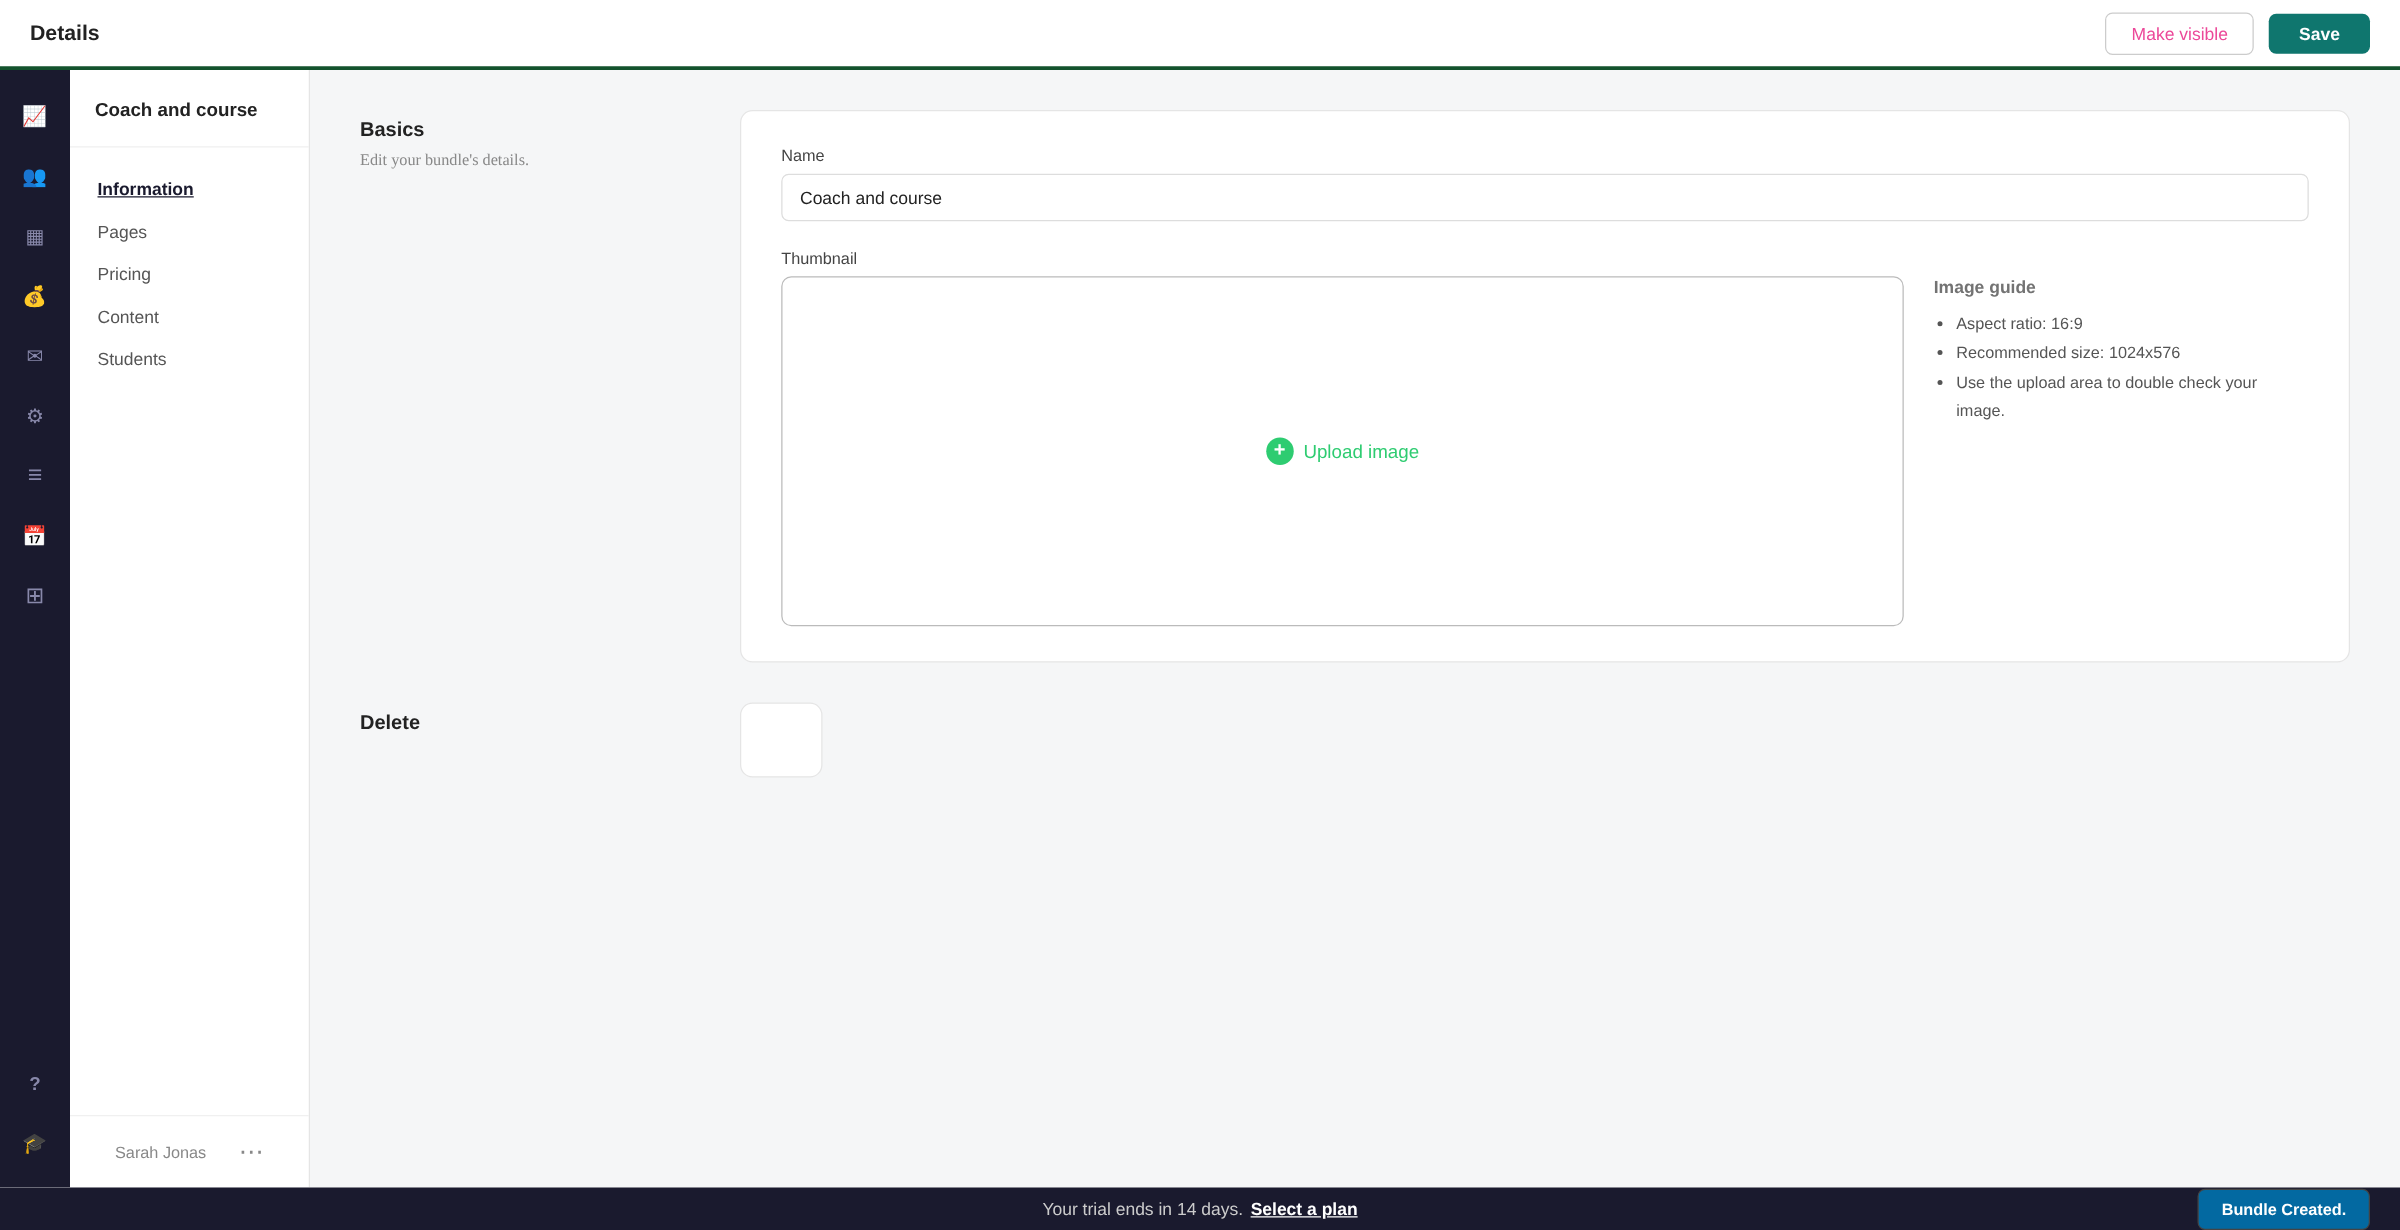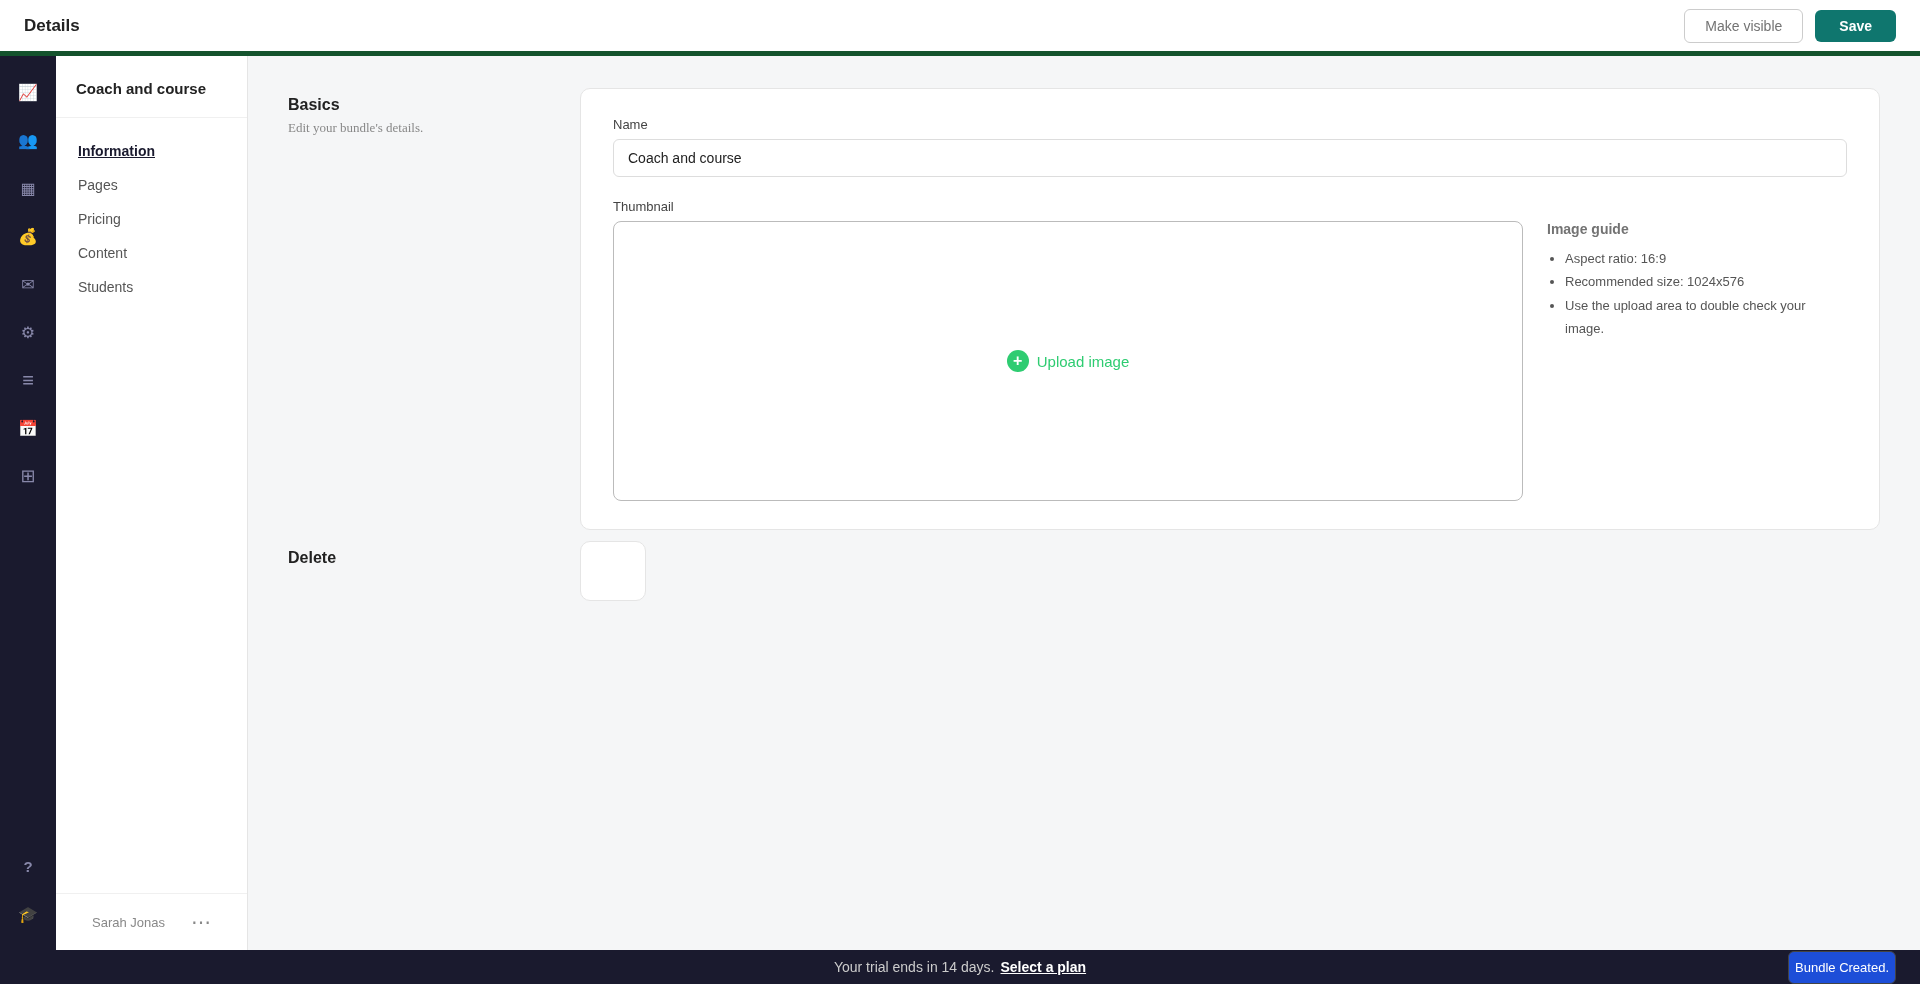--- a/index.html
+++ b/index.html
@@ -2,42 +2,42 @@
 <html><head>
   <meta charset="utf-8">
   <style>
     * { box-sizing: border-box; margin: 0; padding: 0; }
     body { font-family: -apple-system, BlinkMacSystemFont, 'Segoe UI', sans-serif; background: #f5f5f5; display: flex; flex-direction: column; height: 984px; overflow: hidden; }
 
     
     .topbar {
       height: 56px;
       background: #fff;
-      border-bottom: 5px solid #14532d;
+      border-bottom: 3px solid #14532d;
       display: flex;
       align-items: center;
       justify-content: space-between;
       padding: 0 24px;
       flex-shrink: 0;
       z-index: 10;
     }
     .topbar-title {
       font-size: 17px;
       font-weight: 600;
       color: #222;
     }
     .topbar-actions {
       display: flex;
       gap: 12px;
       align-items: center;
     }
     .btn-make-visible {
       border: 1px solid #ccc;
       background: #fff;
-      color: #737373;
+      color: #ec4899;
       padding: 8px 20px;
       border-radius: 6px;
       font-size: 14px;
       cursor: pointer;
       font-weight: 500;
     }
     .btn-save {
       background: #0f766e;
       color: #fff;
       border: none;
@@ -133,22 +133,22 @@
     
     .main-content {
       flex: 1;
       overflow-y: auto;
       padding: 32px 40px;
       background: #f5f6f7;
     }
 
     .section-row {
       display: flex;
-      gap: 32px;
-      margin-bottom: 11px;
+      gap: 44px;
+      margin-bottom: 32px;
     }
     .section-label {
       width: 260px;
       flex-shrink: 0;
       padding-top: 8px;
     }
     .section-label h3 {
       font-size: 16px;
       font-weight: 600;
       color: #222;
@@ -272,27 +272,27 @@
     }
     .bottom-bar a {
       color: #fff;
       font-weight: 600;
       text-decoration: underline;
       cursor: pointer;
     }
     .toast-badge {
       position: absolute;
       right: 24px;
-      background: #1d4ed8;
+      background: #0369a1;
       color: #fff;
       border: 1px solid #444;
-      padding: 8px 6px;
+      padding: 8px 18px;
       border-radius: 6px;
       font-size: 13px;
-      font-weight: 400;
+      font-weight: 700;
     }
 
     
     .icon-chart::before { content: '📈'; font-size: 16px; }
     .icon-users::before { content: '👥'; font-size: 16px; }
     .icon-dashboard::before { content: '▦'; font-size: 16px; }
     .icon-dollar::before { content: '💰'; font-size: 16px; }
     .icon-mail::before { content: '✉'; font-size: 16px; }
     .icon-gear::before { content: '⚙'; font-size: 16px; }
     .icon-bars::before { content: '≡'; font-size: 20px; }

